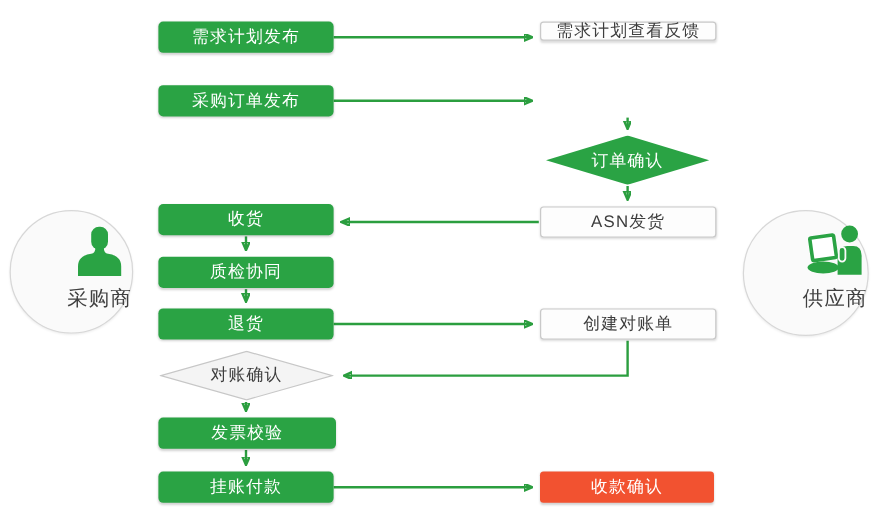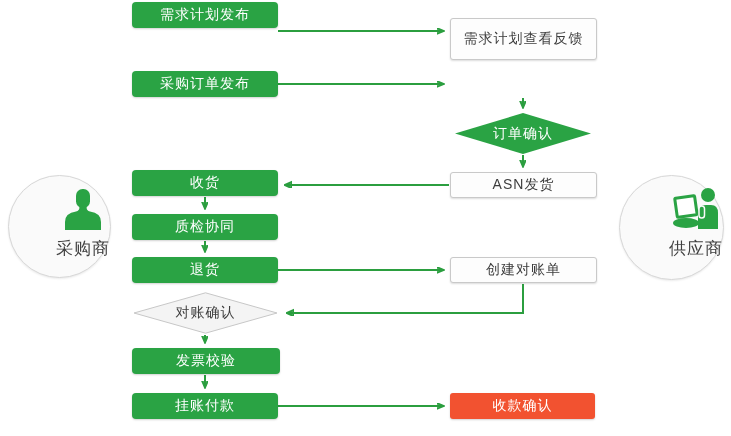--- a/index.html
+++ b/index.html
@@ -10,30 +10,30 @@
   .node{position:absolute;display:flex;align-items:center;justify-content:center;
         box-sizing:border-box;font-size:14px;letter-spacing:1px;white-space:nowrap;}
   .green-box{background:#2aa344;color:#ffffff;border-radius:4px;
              box-shadow:0 1px 2px rgba(0,0,0,.18);}
   .white-box{background:#fdfdfd;color:#3d3d3d;border:1px solid #c9c9c9;border-radius:3px;
              box-shadow:0 1px 2px rgba(0,0,0,.14);}
   .red-box{background:#f25230;color:#ffffff;border-radius:3px;
            box-shadow:0 1px 2px rgba(0,0,0,.18);}
 
   
-  #n-demand-plan-publish{left:132px;top:2px;width:146px;height:26px;}
+  #n-demand-plan-publish{left:132px;top:18px;width:146px;height:26px;}
   #n-po-publish        {left:132px;top:71px;width:146px;height:26px;}
   #n-receive           {left:132px;top:170px;width:146px;height:26px;}
   #n-quality-check     {left:132px;top:214px;width:146px;height:26px;}
   #n-return-goods      {left:132px;top:257px;width:146px;height:26px;}
   #n-invoice-verify    {left:132px;top:348px;width:148px;height:26px;}
   #n-payment           {left:132px;top:393px;width:146px;height:26px;}
 
   
-  #n-demand-plan-feedback{left:450px;top:18px;width:147px;height:42px;}
+  #n-demand-plan-feedback{left:450px;top:18px;width:147px;height:16px;}
   #n-po-feedback         {left:450px;top:71px;width:147px;height:26px;}
   #n-asn-ship            {left:450px;top:172px;width:147px;height:26px;}
   #n-create-statement    {left:450px;top:257px;width:147px;height:26px;}
   #n-receipt-confirm     {left:450px;top:393px;width:145px;height:26px;}
 
   
   .diamond{position:absolute;}
   .diamond svg{position:absolute;left:0;top:0;width:100%;height:100%;}
   .diamond .dlabel{position:absolute;inset:0;display:flex;align-items:center;justify-content:center;
                    font-size:14px;letter-spacing:1px;white-space:nowrap;}

